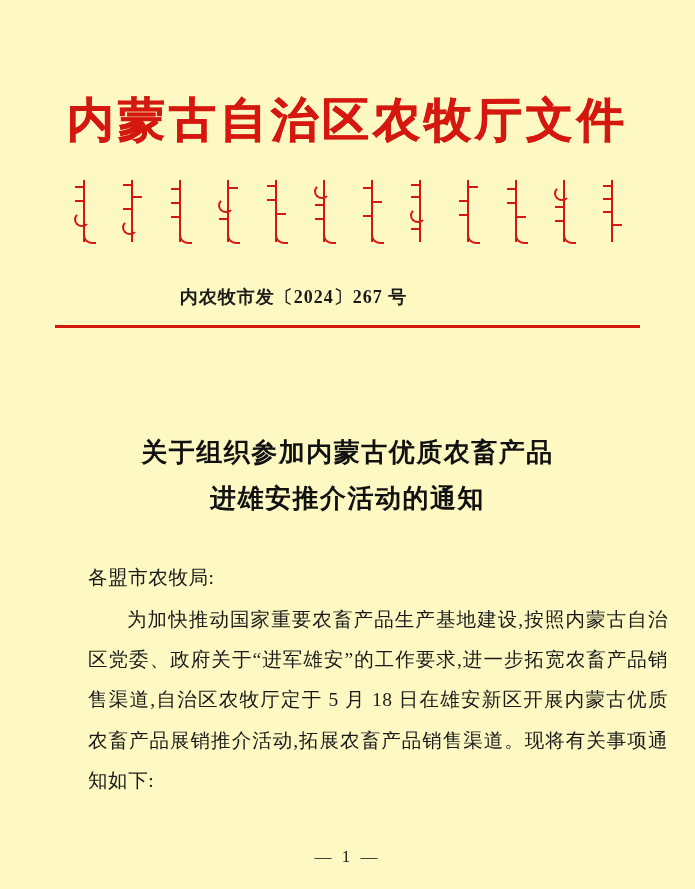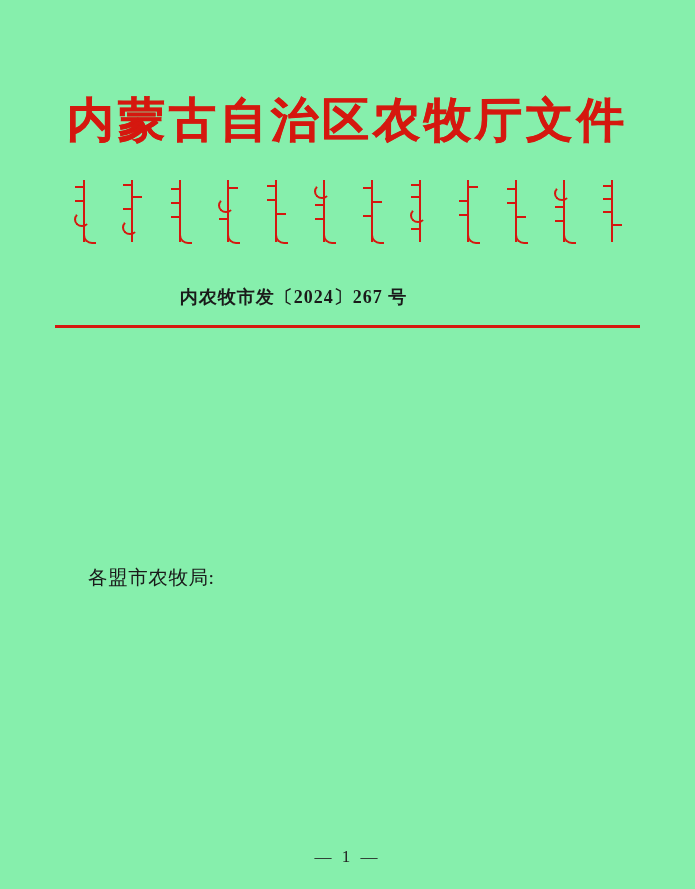--- a/index.html
+++ b/index.html
@@ -13,21 +13,21 @@
     font-family: "Liberation Serif", "DejaVu Serif", serif;
     position: relative;
     overflow: hidden;
   }
 
   .page {
     position: absolute;
     top: 0; left: 0;
     width: 695px;
     height: 889px;
-    background: #86efac;
+    background: #fef9c3;
   }
 
   
   .masthead {
     position: absolute;
     top: 95px;
     left: 0;
     width: 695px;
     text-align: center;
   }
@@ -264,20 +264,25 @@
         <div class="tick" style="top:20px"></div>
         <div class="tick" style="top:33px"></div>
         <div class="tick right" style="top:46px"></div>
     </div>
   </div>
 
   <div class="doc-number">内农牧市发〔2024〕267 号</div>
 
   <div class="red-rule"></div>
 
+  <div class="doc-title">
+    <span class="line">关于组织参加内蒙古优质农畜产品</span>
+    <span class="line">进雄安推介活动的通知</span>
+  </div>
 
   <div class="body-block">
     <p class="salutation">各盟市农牧局:</p>
+    <p class="para">为加快推动国家重要农畜产品生产基地建设,按照内蒙古自治区党委、政府关于“进军雄安”的工作要求,进一步拓宽农畜产品销售渠道,自治区农牧厅定于 5 月 18 日在雄安新区开展内蒙古优质农畜产品展销推介活动,拓展农畜产品销售渠道。现将有关事项通知如下:</p>
   </div>
 
   <div class="page-number">— 1 —</div>
 
 </div>
 
 </body></html>

